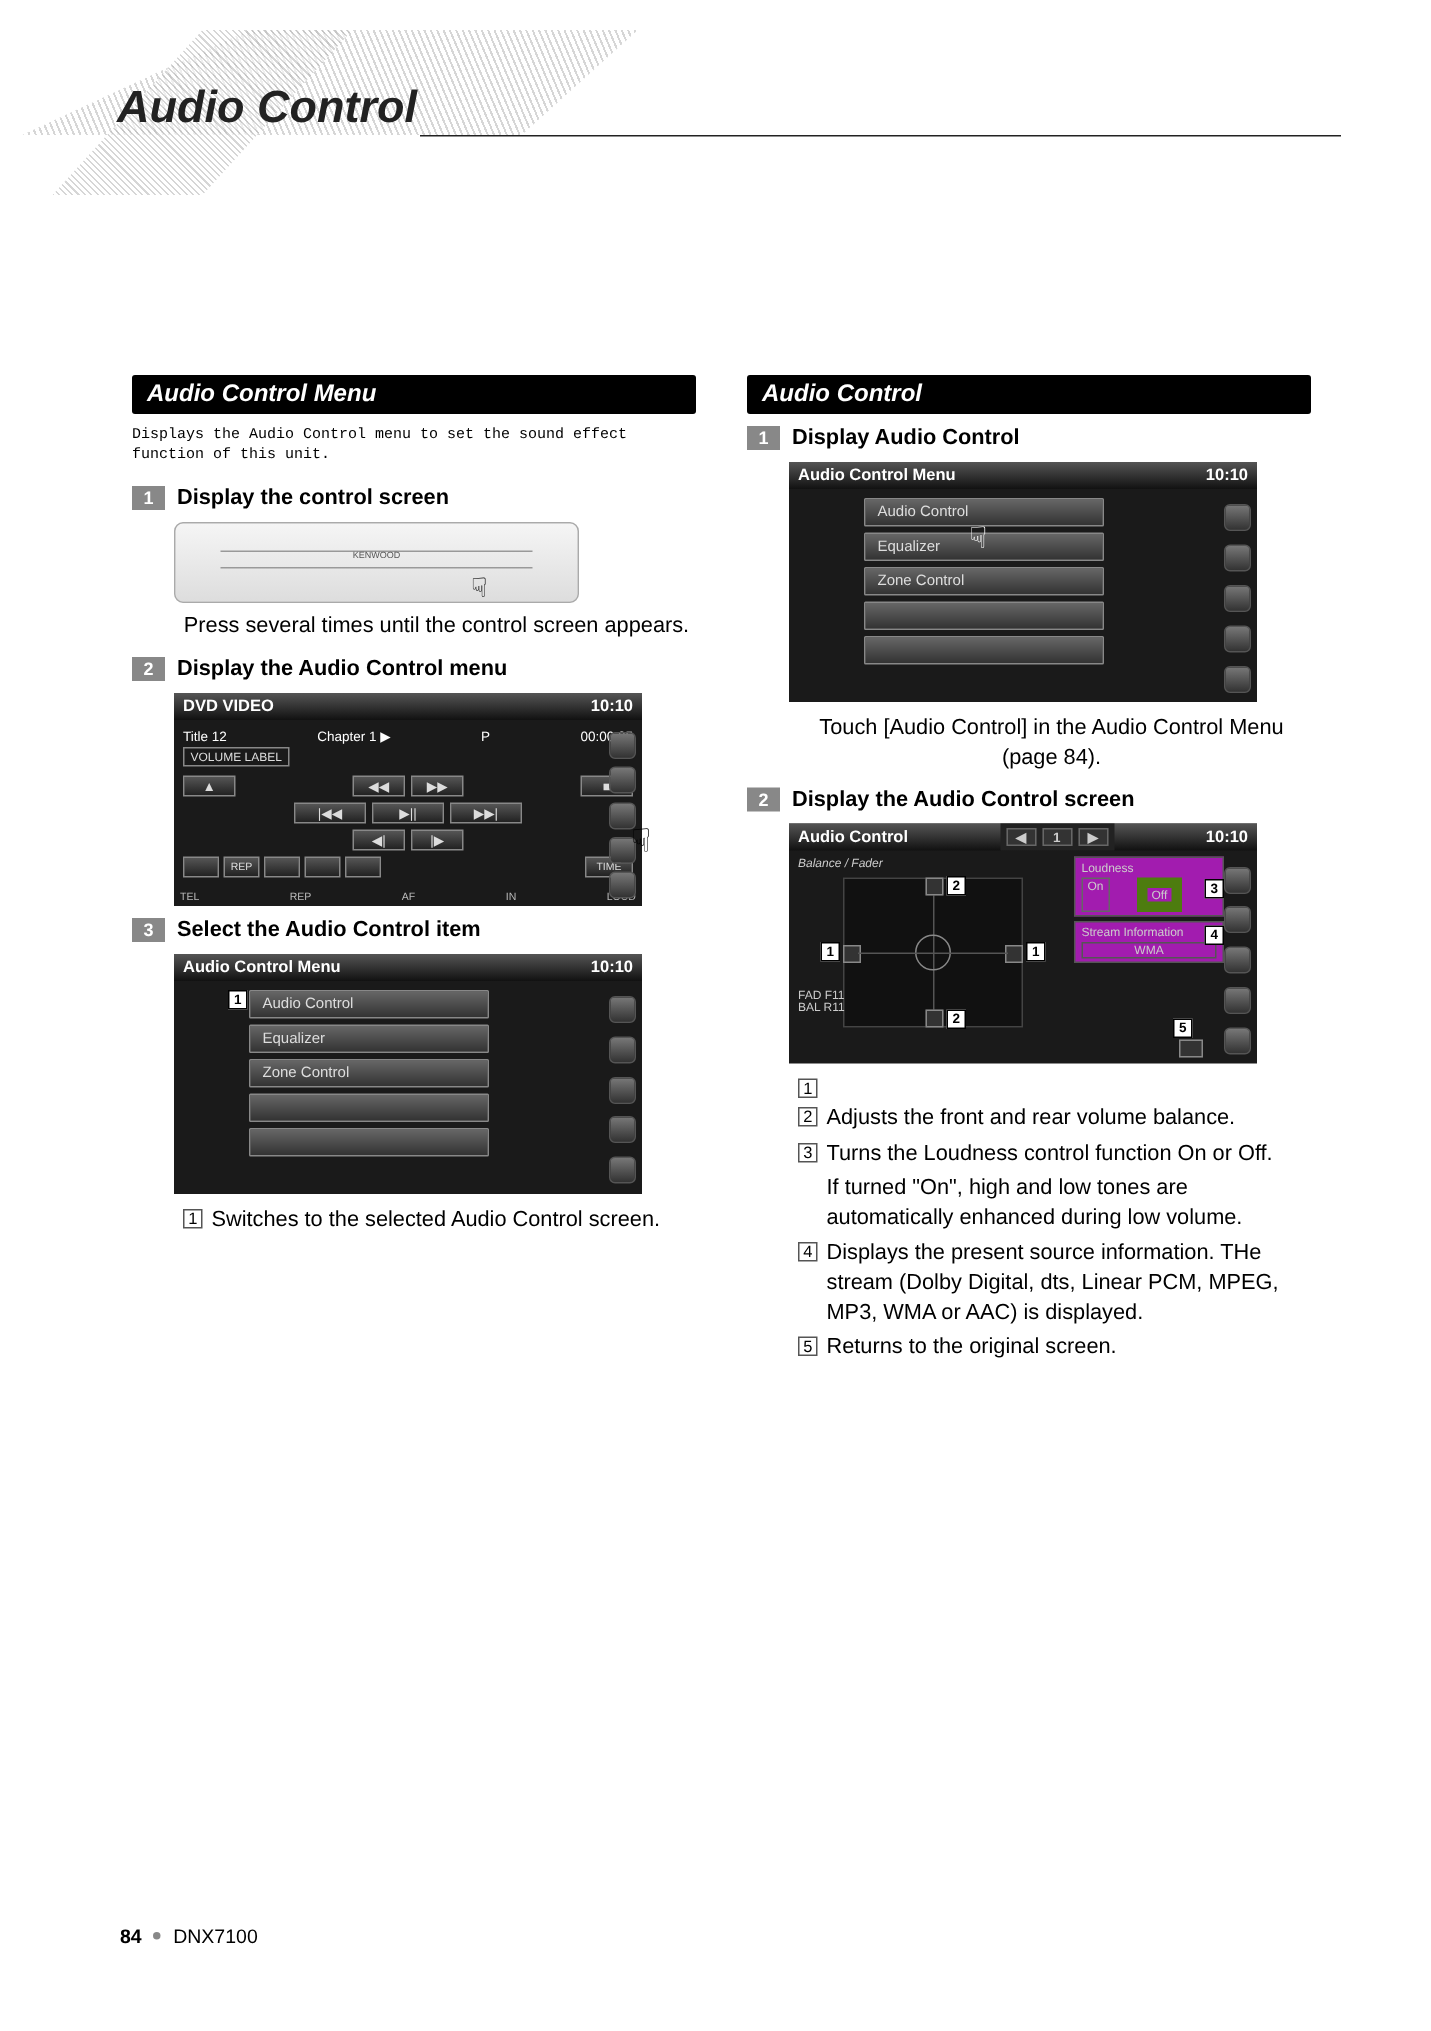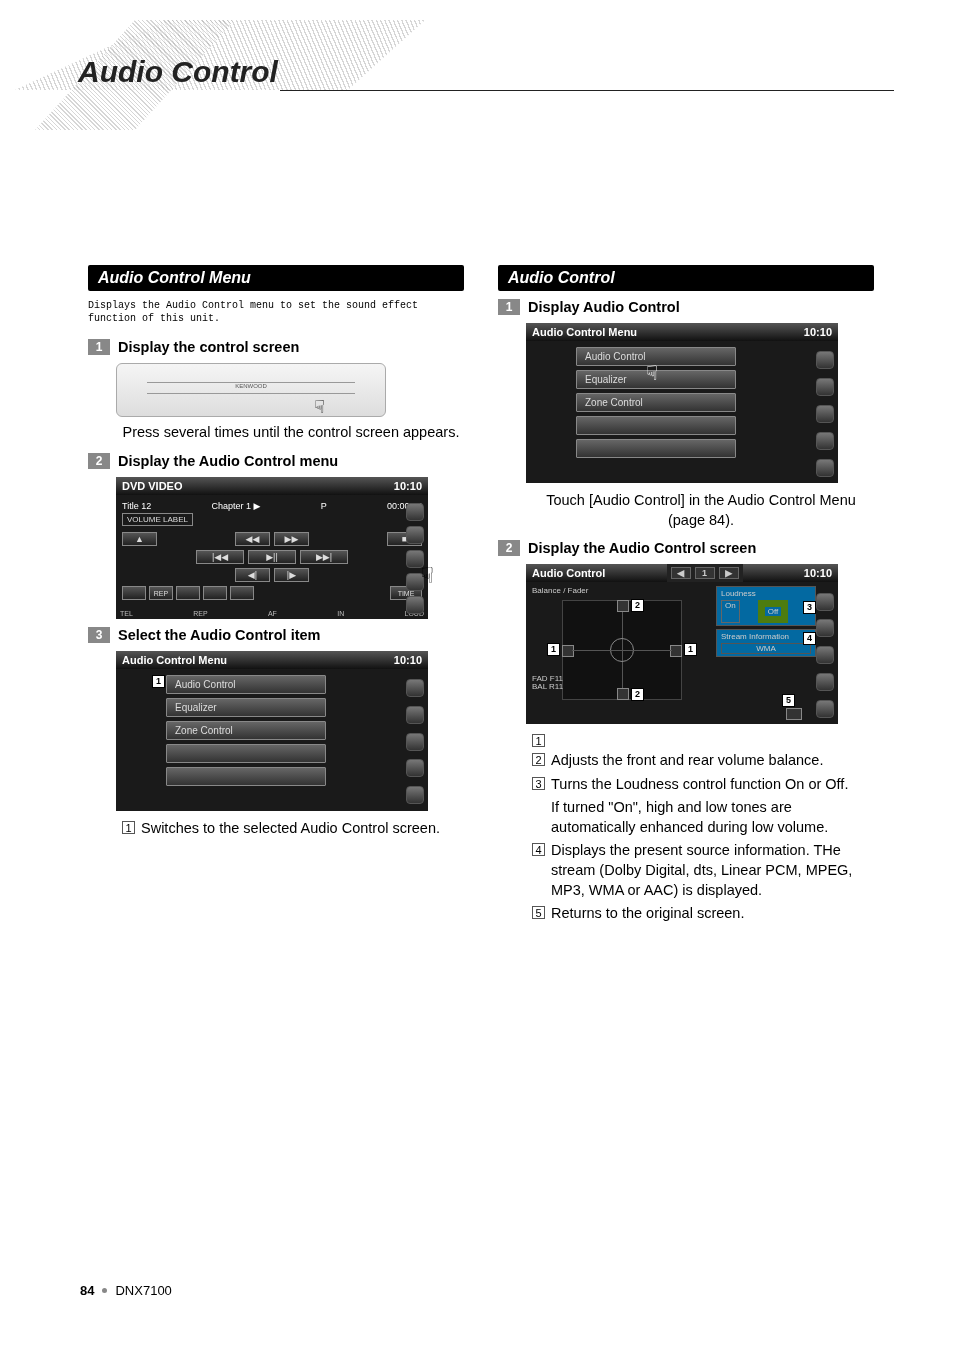--- a/index.html
+++ b/index.html
@@ -47,21 +47,21 @@
   .title-rule {
     position: absolute;
     top: 90px;
     left: 280px;
     right: 60px;
     height: 1px;
     background: #222;
   }
   .cols {
     position: absolute;
-    top: 265px;
+    top: 250px;
     left: 88px;
     width: 786px;
     display: flex;
     gap: 34px;
   }
   .col { width: 378px; }
   .section-bar {
     background: #000;
     color: #fff;
     font-size: 16px;
@@ -215,21 +215,21 @@
     position:absolute; top:50%; left:50%;
     width:24px;height:24px;margin:-12px 0 0 -12px;
     border:1px solid #888; border-radius:50%;
   }
   .arrowbtn {
     position:absolute; width:12px;height:12px;
     border:1px solid #888; background:#333;
   }
   .right-panel { flex:1; }
   .rp-box {
-    border:1px solid #555; background:#0369a1; color:#ccc;
+    border:1px solid #555; background:#a21caf; color:#ccc;
     font-size:8px; padding:2px 4px; margin-bottom:3px;
   }
   .callout-overlay {
     position:absolute;
     background:#fff; color:#000;
     border:1px solid #000;
     width:13px;height:13px;
     font-size:9px; text-align:center; line-height:11px;
     font-weight:700;
   }
@@ -418,21 +418,21 @@
         <span style="padding:3px 6px;">Audio Control</span>
         <div class="header-tabs">
           <div class="tab">◀</div>
           <div class="tab">1</div>
           <div class="tab">▶</div>
         </div>
         <span style="padding:3px 6px;">10:10</span>
       </div>
       <div class="ac-body">
         <div style="position:relative;flex:1;">
-          <div class="bf-label" style="top:0;left:0;">Balance / Fader</div>
+          <div class="bf-label" style="top:0;left:0;font-style:italic;">Balance / Fader</div>
           <div class="crosshair" style="margin:14px auto 0;">
             <div class="cross-circle"></div>
             <div class="arrowbtn" style="top:-1px;left:54px;"></div>
             <div class="arrowbtn" style="bottom:-1px;left:54px;"></div>
             <div class="arrowbtn" style="top:44px;left:-1px;"></div>
             <div class="arrowbtn" style="top:44px;right:-1px;"></div>
             <div class="callout-overlay" style="top:-2px;left:68px;">2</div>
             <div class="callout-overlay" style="bottom:-2px;left:68px;">2</div>
             <div class="callout-overlay" style="top:42px;left:-16px;">1</div>
             <div class="callout-overlay" style="top:42px;right:-16px;">1</div>

